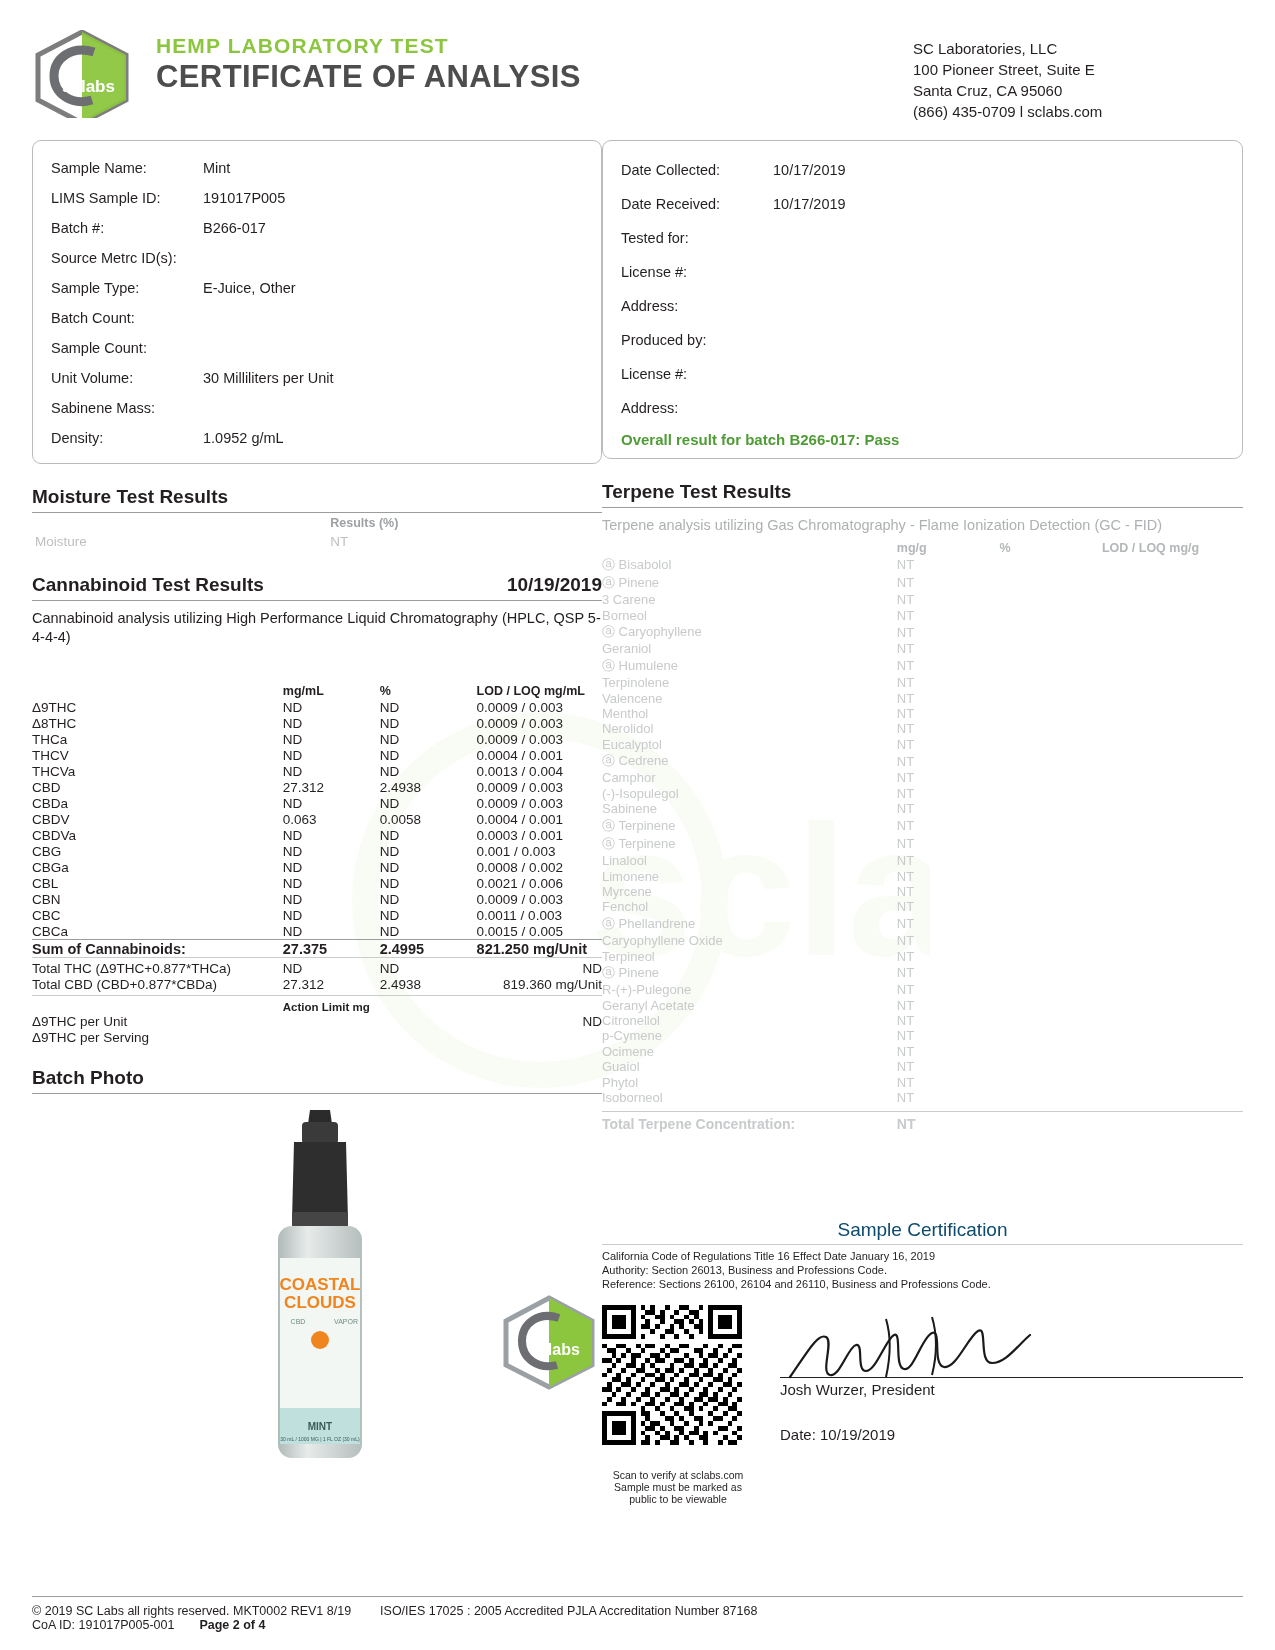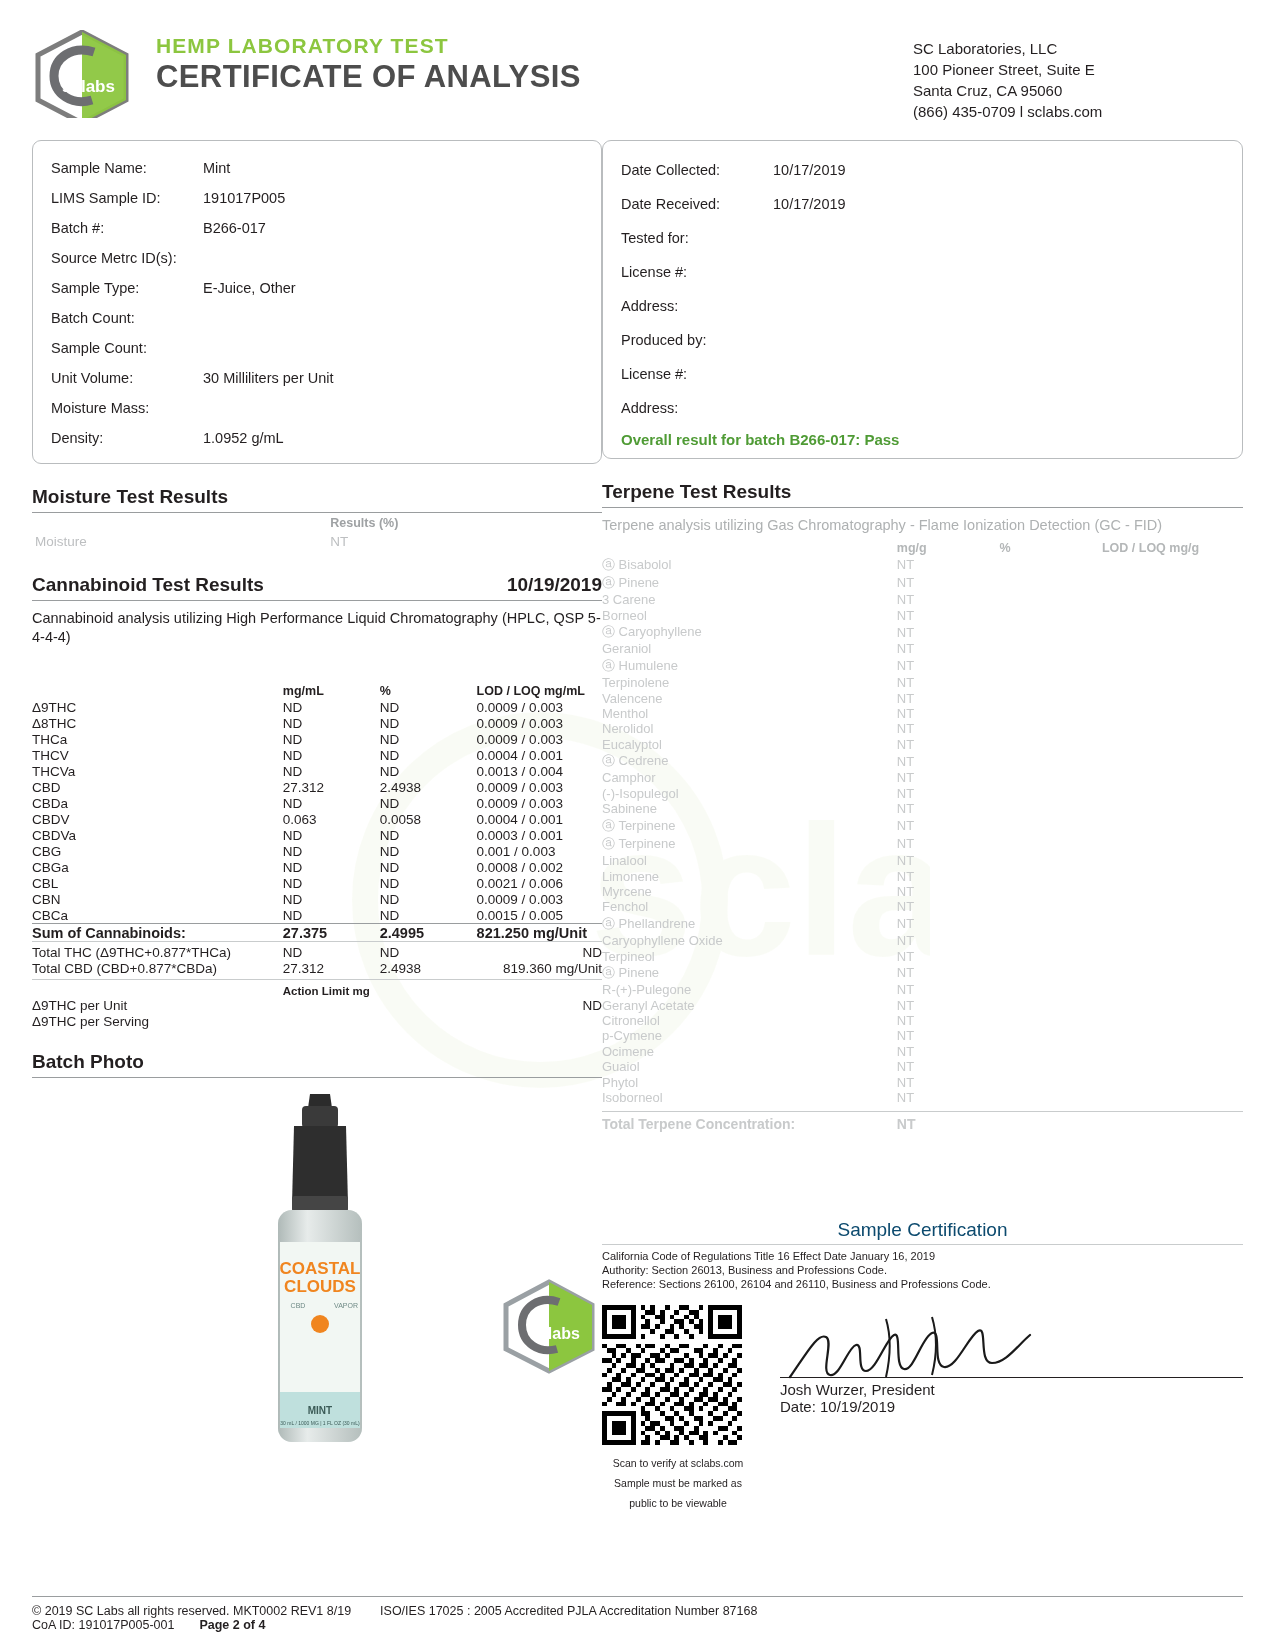--- a/index.html
+++ b/index.html
@@ -105,25 +105,25 @@
 
   
   .photo-area { margin-top:6px; height:390px; position:relative; }
   .bottle { position:absolute; left:218px; top:8px; }
 
   
   .cert-title { font-size:19px; color:#0c4a6e; margin-top:6px;text-align:center; }
   .cert-lines { font-size:11px; line-height:14px; color:#231f20; margin-top:4px;}
   .qr-row { display:flex; margin-top:14px; align-items:flex-start; }
   .qr { width:140px; height:140px; }
-  .qr-cap { font-size:10.5px; line-height:20px; text-align:center; width:152px; margin-top:4px;}
+  .qr-cap { font-size:10.5px; line-height:12px; text-align:center; width:152px; margin-top:20px;}
   .sign-block { flex:1; padding-left:26px; position:relative; }
   .sign-line { border-bottom:1px solid #231f20; margin-top:72px; width:100%; }
   .sign-name { font-size:15px; margin-top:3px; }
-  .sign-date { font-size:15px; }
+  .sign-date { font-size:15px;margin-top:28px; }
   .sig-svg { position:absolute; left:28px; top:6px; }
 
   
   .footer {
     position:absolute; left:32px; right:32px; bottom:18px;
     border-top:1px solid #9a9d9f; padding-top:7px;
     display:flex; justify-content:space-between;
     font-size:12.5px;
     flex-direction:column;
   }
@@ -198,21 +198,21 @@
             </div>
         <div class="kv">
               <div class="k">Sample Count:</div>
               <div class="v"></div>
             </div>
         <div class="kv">
               <div class="k">Unit Volume:</div>
               <div class="v">30 Milliliters per Unit</div>
             </div>
         <div class="kv">
-              <div class="k">Moisture Mass:</div>
+              <div class="k">Sabinene Mass:</div>
               <div class="v"></div>
             </div>
         <div class="kv">
               <div class="k">Density:</div>
               <div class="v">1.0952 g/mL</div>
             </div>
       </div>
 
       <div class="sec-head">
         <span>Moisture Test Results</span>
@@ -316,20 +316,26 @@
                 <td>CBL</td>
                 <td>ND</td>
                 <td>ND</td>
                 <td>0.0021 / 0.006</td>
               </tr>
         <tr>
                 <td>CBN</td>
                 <td>ND</td>
                 <td>ND</td>
                 <td>0.0009 / 0.003</td>
+              </tr>
+        <tr>
+                <td>CBC</td>
+                <td>ND</td>
+                <td>ND</td>
+                <td>0.0011 / 0.003</td>
               </tr>
         <tr>
                 <td>CBCa</td>
                 <td>ND</td>
                 <td>ND</td>
                 <td>0.0015 / 0.005</td>
               </tr>
 
         <tr class="totrow sumline-top sumline-bot">
           <td>Sum of Cannabinoids:</td>

